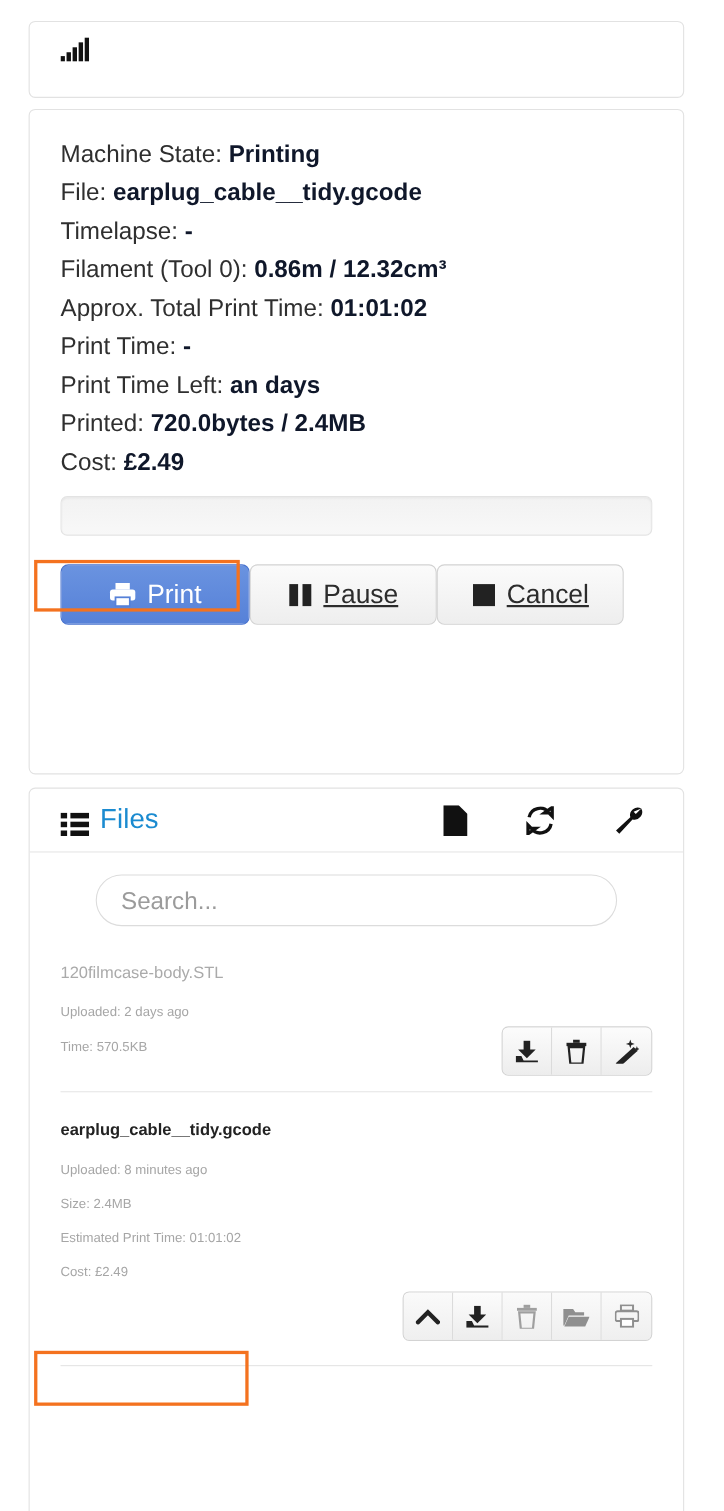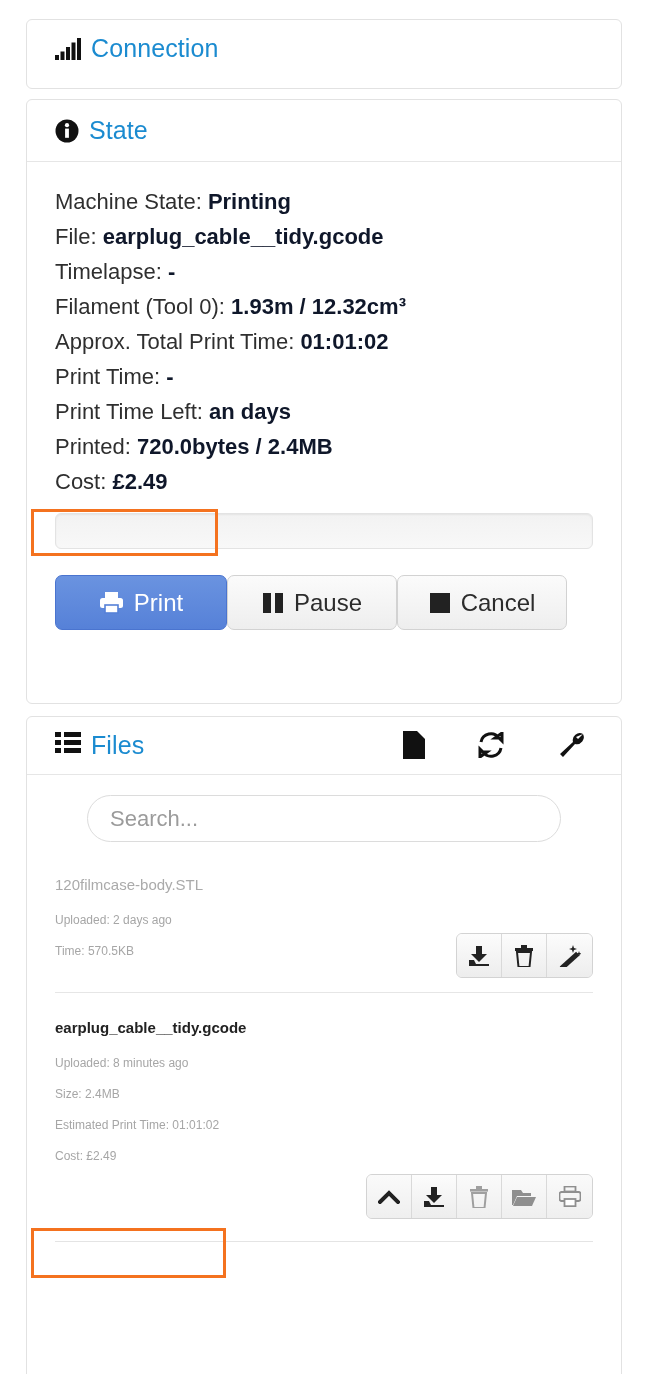--- a/index.html
+++ b/index.html
@@ -98,27 +98,28 @@
     background: linear-gradient(to bottom, #6a93e0, #5681d8);
     border: 1px solid #4a74cf;
     color: #ffffff;
     min-width: 172px;
   }
   .btn-default {
     background: linear-gradient(to bottom, #fbfbfb, #eeeeee);
     border: 1px solid #d2d2d2;
     color: #2c2c2c;
     min-width: 170px;
+    text-decoration: underline;
   }
 
   
   #files-panel { top: 716px; height: 700px; }
   .files-header {
     display: flex;
-    align-items: flex-start;
+    align-items: flex-end;
     padding: 14px 0 14px 28px;
     border-bottom: 1px solid #e6e6e6;
   }
   .files-header-actions {
     margin-left: auto;
     display: flex;
     align-items: center;
     gap: 52px;
     padding-right: 36px;
   }
@@ -211,52 +212,41 @@
   <div class="panel-header">
     <span class="hdr-icon">
       <svg width="26" height="22" viewBox="0 0 26 22">
         <rect x="0" y="17" width="4" height="5" fill="#111"></rect>
         <rect x="5.5" y="13.5" width="4" height="8.5" fill="#111"></rect>
         <rect x="11" y="9" width="4" height="13" fill="#111"></rect>
         <rect x="16.5" y="4.5" width="4" height="17.5" fill="#111"></rect>
         <rect x="22" y="0" width="4" height="22" fill="#111"></rect>
       </svg>
     </span>
-    <span class="panel-title">Connection</span>
   </div>
 </div>
 
 <div class="panel" id="state-panel">
-  <div class="panel-header with-divider">
-    <span class="hdr-icon">
-      <svg width="24" height="24" viewBox="0 0 24 24">
-        <circle cx="12" cy="12" r="11.5" fill="#111"></circle>
-        <circle cx="12" cy="6.2" r="2.1" fill="#fff"></circle>
-        <rect x="10.1" y="9.6" width="3.8" height="9.2" fill="#fff"></rect>
-      </svg>
-    </span>
-    <span class="panel-title">State</span>
-  </div>
 
   <div class="state-body">
     <div class="state-line">
       <span>Machine State:</span>
       <b>Printing</b>
     </div>
     <div class="state-line">
       <span>File:</span>
       <b>earplug_cable__tidy.gcode</b>
     </div>
     <div class="state-line">
       <span>Timelapse:</span>
       <b>-</b>
     </div>
     <div class="state-line">
       <span>Filament (Tool 0):</span>
-      <b>1.93m / 12.32cm³</b>
+      <b>0.86m / 12.32cm³</b>
     </div>
     <div class="state-line">
       <span>Approx. Total Print Time:</span>
       <b>01:01:02</b>
     </div>
     <div class="state-line">
       <span>Print Time:</span>
       <b>-</b>
     </div>
     <div class="state-line">

